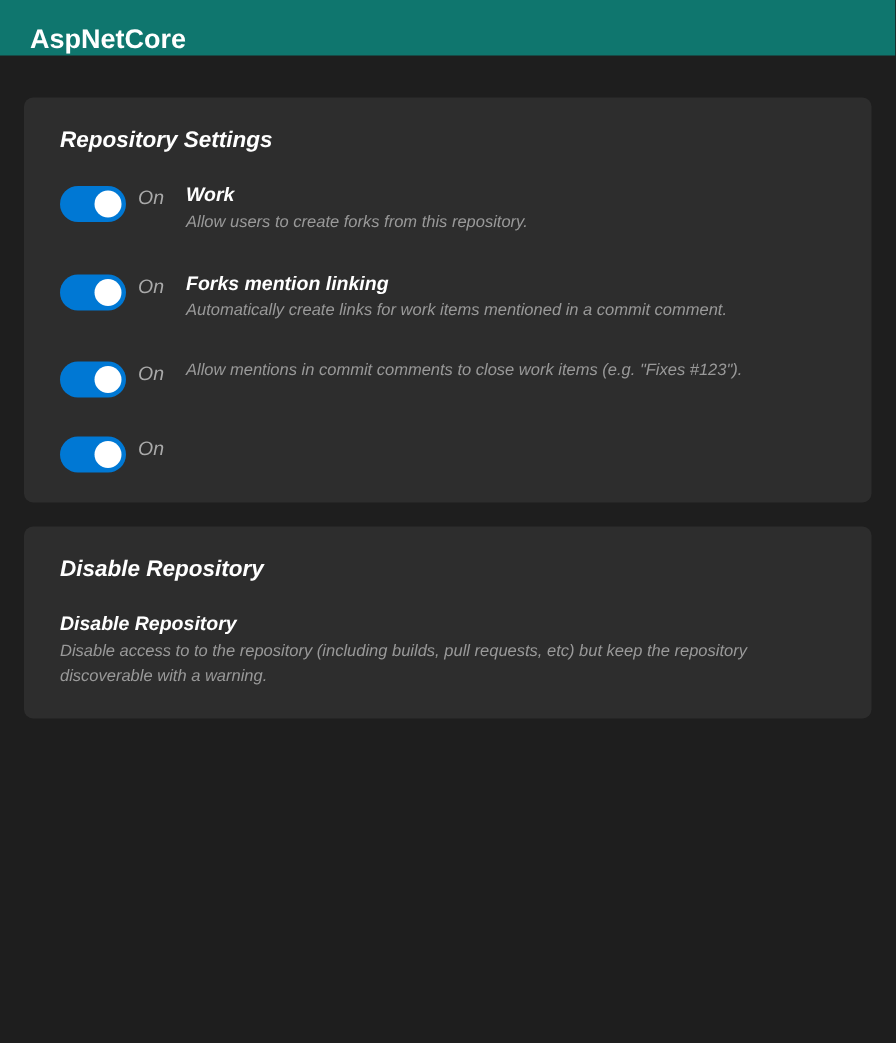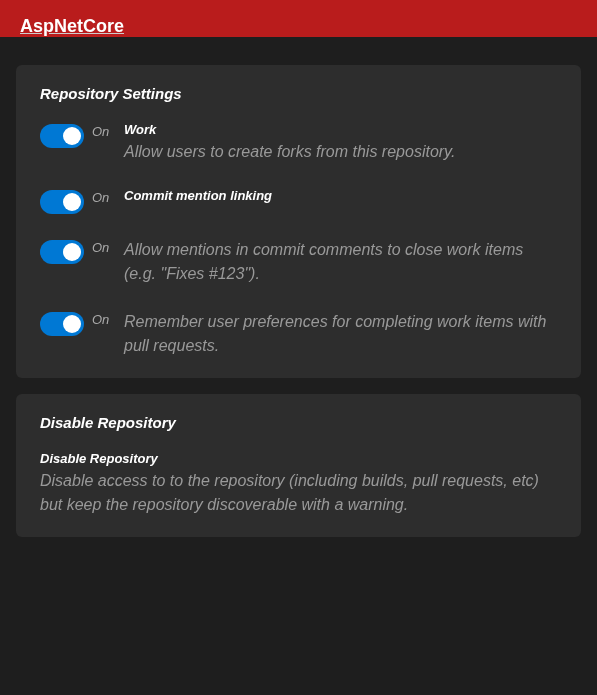--- a/index.html
+++ b/index.html
@@ -11,22 +11,21 @@
     body {
       width: 597px;
       min-height: 695px;
       background-color: #1e1e1e;
       font-family: -apple-system, BlinkMacSystemFont, 'Segoe UI', sans-serif;
       color: #cccccc;
     }
 
     .app-header {
       padding: 16px 20px 0 20px;
-      background-color: #b91c1c;
-      text-decoration: underline;
+      background-color: #0f766e;
     }
 
     .app-title {
       font-size: 18px;
       font-weight: 600;
       color: #ffffff;
       margin-bottom: 12px;
     }
 
     .tabs {
@@ -152,21 +151,21 @@
     }
 
     .setting-name {
       font-size: 13px;
       font-weight: 600;
       color: #ffffff;
       margin-bottom: 3px;
     }
 
     .setting-desc {
-      font-size: 16px;
+      font-size: 11px;
       color: #999999;
       line-height: 1.5;
     }
   </style>
 </head>
 <body>
 
 <div class="app-header">
   <div class="app-title">AspNetCore</div>
 </div>
@@ -192,21 +191,22 @@
 
     <div class="setting-item">
       <div class="toggle-group">
         <div class="toggle">
           <div class="toggle-track on"></div>
           <div class="toggle-thumb on"></div>
         </div>
         <span class="toggle-label">On</span>
       </div>
       <div class="setting-info">
-        <div class="setting-name">Commit mention linking</div>
+        <div class="setting-name">Forks mention linking</div>
+        <div class="setting-desc">Automatically create links for work items mentioned in a commit comment.</div>
       </div>
     </div>
 
     <div class="setting-item">
       <div class="toggle-group">
         <div class="toggle">
           <div class="toggle-track on"></div>
           <div class="toggle-thumb on"></div>
         </div>
         <span class="toggle-label">On</span>
@@ -218,21 +218,20 @@
 
     <div class="setting-item">
       <div class="toggle-group">
         <div class="toggle">
           <div class="toggle-track on"></div>
           <div class="toggle-thumb on"></div>
         </div>
         <span class="toggle-label">On</span>
       </div>
       <div class="setting-info">
-        <div class="setting-desc">Remember user preferences for completing work items with pull requests.</div>
       </div>
     </div>
   </div>
 
   <div class="section">
     <div class="section-title">Disable Repository</div>
 
     <div class="setting-item">
       <div class="setting-info">
         <div class="setting-name">Disable Repository</div>

